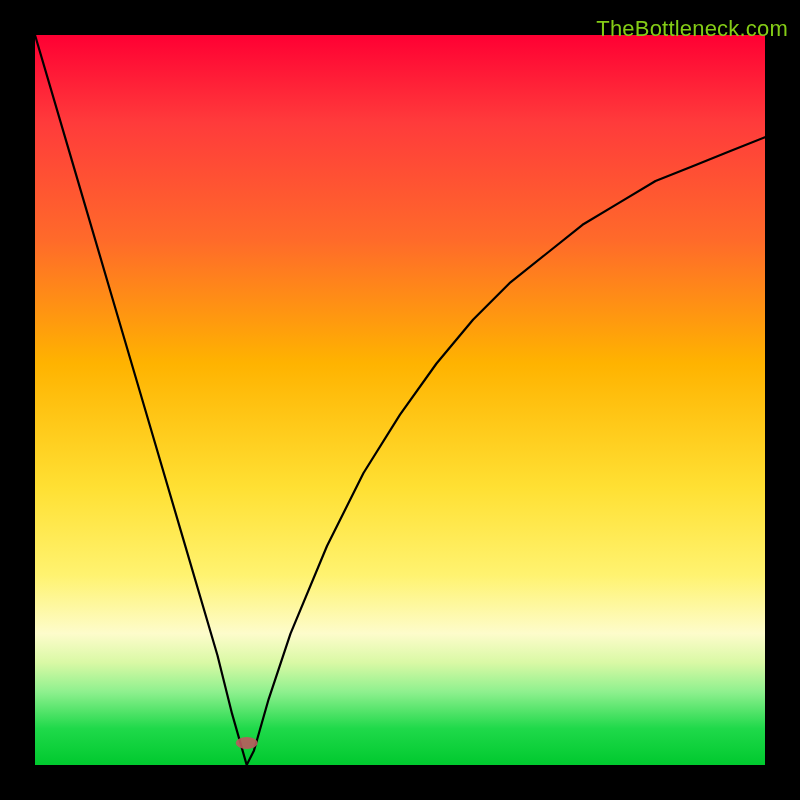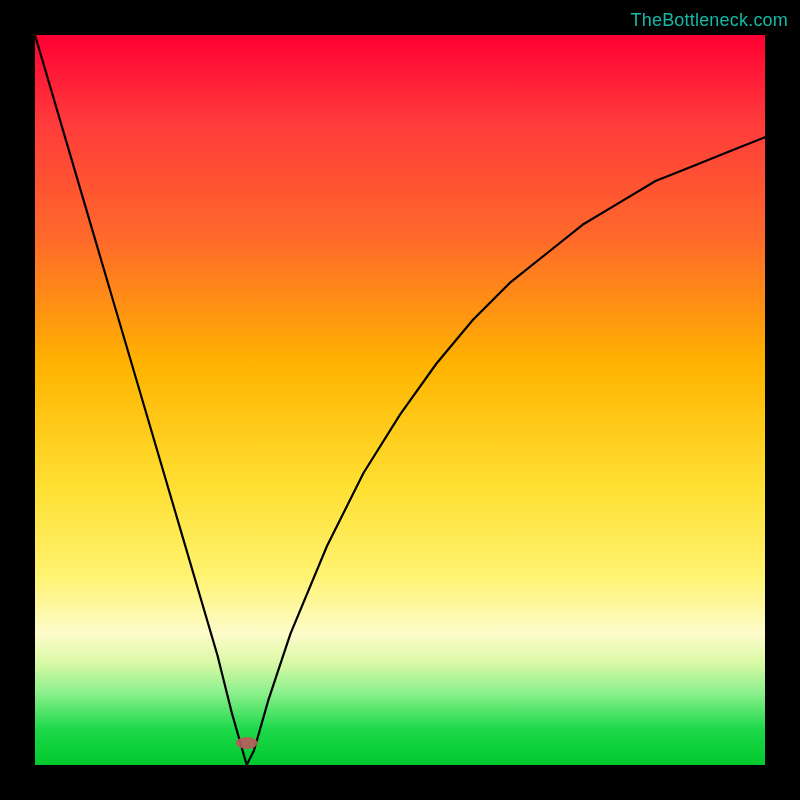--- a/index.html
+++ b/index.html
@@ -25,24 +25,24 @@
       #ffe033 62%,
       #fff370 74%,
       #fdfccb 82%,
       #d9f9a5 86%,
       #8ef08e 90%,
       #1fd94a 95%,
       #00c92e 100%);
   }
   .watermark {
     position: absolute;
-    top: 10px;
+    top: 16px;
     right: 12px;
-    color: #14b8a6;
-    font-size: 18px;
+    color: #84cc16;
+    font-size: 22px;
     font-weight: 500;
     letter-spacing: 0.2px;
   }
   svg.curve {
     position: absolute;
     left: 0; top: 0;
     width: 730px;
     height: 730px;
     overflow: visible;
   }

